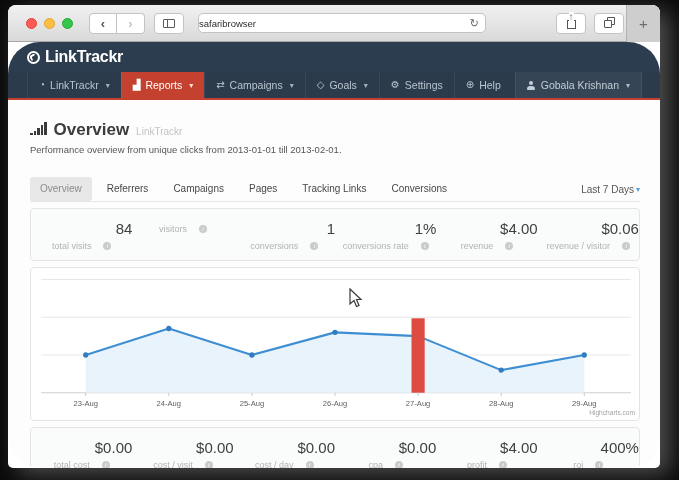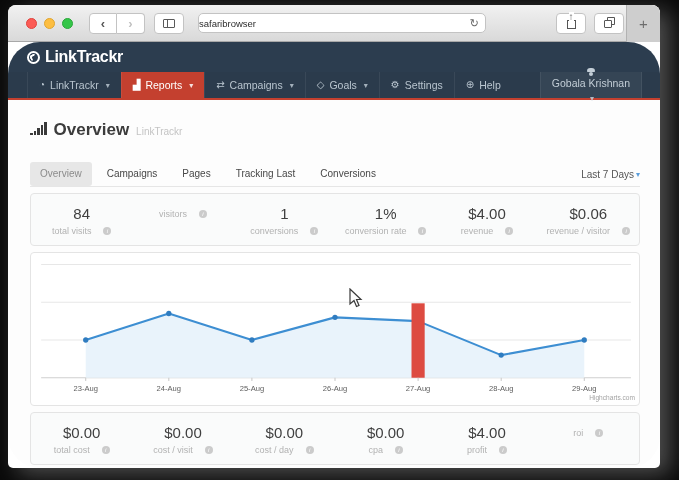--- a/index.html
+++ b/index.html
@@ -66,21 +66,21 @@
              border-bottom:2px solid #c4402f; }
   .nav-item { display:flex; align-items:center; gap:5px; padding:0 11px; font-size:10.5px;
               color:#b9c5cf; border-left:1px solid rgba(255,255,255,.07); cursor:default; }
   .nav-item:last-of-type { border-right:1px solid rgba(255,255,255,.07); }
   .nav-item.active { background:#c4402f; color:#fff; }
   .nav-icon { font-size:10px; line-height:1; }
   .caret { font-size:8px; margin-left:2px; opacity:.85; }
   .user-item { margin-left:auto; margin-right:18px; display:flex; align-items:center; gap:5px;
                padding:0 11px; font-size:10.5px; color:#c3ced7;
                background:rgba(255,255,255,.05);
-               border-left:1px solid rgba(255,255,255,.07); border-right:1px solid rgba(255,255,255,.07);flex-direction:column; }
+               border-left:1px solid rgba(255,255,255,.07); border-right:1px solid rgba(255,255,255,.07); }
   .person-icon { width:9px; height:9px; position:relative; }
   .person-icon::before { content:''; position:absolute; left:2.5px; top:0; width:4px; height:4px;
                          border-radius:50%; background:#c3ced7; }
   .person-icon::after  { content:''; position:absolute; left:0.5px; bottom:0; width:8px; height:4px;
                          border-radius:4px 4px 1px 1px; background:#c3ced7; }
   
   .page { padding:0 20px 0 22px; }
   .title-block { padding-top:20px; }
   .title-line { display:flex; align-items:baseline; gap:7px; }
   .bars-icon { display:flex; align-items:flex-end; gap:1px; }
@@ -90,21 +90,21 @@
   .subtitle { margin-top:4px; font-size:9.5px; color:#565656; }
   .tabs-row { margin-top:22px; display:flex; align-items:center; border-bottom:1px solid #e6e6e6; }
   .tabs-list { display:flex; align-items:flex-end; }
   .tab { font-size:10px; color:#474747; padding:6px 10px 7px; margin-right:5px; cursor:default; white-space:nowrap; }
   .tab.active { background:#e7e7e7; border-radius:3px; color:#8b8b8b; }
   .date-range { margin-left:auto; font-size:10px; color:#555; display:flex; align-items:center; cursor:default; }
   .date-range .caret { color:#3f8ed6; font-size:8px; }
   .panel { border:1px solid #e4e4e4; border-radius:4px; margin-top:6px; background:#fff; }
   .stats-panel { background:#fafbfb; display:flex; padding:11px 0 9px; }
   .stat { flex:1; text-align:center; }
-  .stat-value { font-size:15px; font-weight:500; color:#3f3f3f; }
+  .stat-value { font-size:15px; font-weight:500; color:#3f3f3f;text-align:right; }
   .stat-label { margin-top:4px; font-size:9px; color:#b2b2b2; display:flex; align-items:center; justify-content:center; gap:12px; }
   .info-dot { width:8px; height:8px; border-radius:50%; background:#cbcbcb; color:#fff;
               font-size:6px; line-height:8px; text-align:center; font-style:italic; display:inline-block; }
   .chart-panel { height:154px; position:relative; overflow:hidden;text-align:center; }
   .chart-panel svg { position:absolute; inset:0; width:100%; height:100%; }
   
   .cursor { position:absolute; z-index:50; pointer-events:none; }
 </style>
 </head>
 <body>
@@ -196,28 +196,30 @@
           <span class="bars-icon">
             <span style="height:2.5px"></span>
               <span style="height:4px"></span>
               <span style="height:7px"></span>
               <span style="height:10px"></span>
               <span style="height:13px"></span>
           </span>
           <span class="page-title">Overview</span>
           <span class="title-suffix">LinkTrackr</span>
         </div>
+        <div class="subtitle">Performance overview from unique clicks from 2013-01-01 till 2013-02-01.</div>
       </div>
 
       <div class="tabs-row">
         <div class="tabs-list">
             <span class="tab active">Overview</span>
+            <span class="tab">Referrers</span>
             <span class="tab">Campaigns</span>
             <span class="tab">Pages</span>
-            <span class="tab">Tracking Last</span>
+            <span class="tab">Tracking Links</span>
             <span class="tab">Conversions</span>
           </div>
         <div class="date-range">
           <span>Last 7 Days</span>
           <span class="caret">▾</span>
         </div>
       </div>
 
       <div class="panel stats-panel">
           <div class="stat">
@@ -236,21 +238,21 @@
           <div class="stat">
             <div class="stat-value">1</div>
             <div class="stat-label">
               <span>conversions</span>
               <span class="info-dot">i</span>
             </div>
           </div>
           <div class="stat">
             <div class="stat-value">1%</div>
             <div class="stat-label">
-              <span>conversion rate</span>
+              <span>conversions rate</span>
               <span class="info-dot">i</span>
             </div>
           </div>
           <div class="stat">
             <div class="stat-value">$4.00</div>
             <div class="stat-label">
               <span>revenue</span>
               <span class="info-dot">i</span>
             </div>
           </div>
@@ -327,20 +329,21 @@
             </div>
           </div>
           <div class="stat">
             <div class="stat-value">$4.00</div>
             <div class="stat-label">
               <span>profit</span>
               <span class="info-dot">i</span>
             </div>
           </div>
           <div class="stat">
+            <div class="stat-value">400%</div>
             <div class="stat-label">
               <span>roi</span>
               <span class="info-dot">i</span>
             </div>
           </div>
         </div>
 
     </div>
   </div>
 </div>

